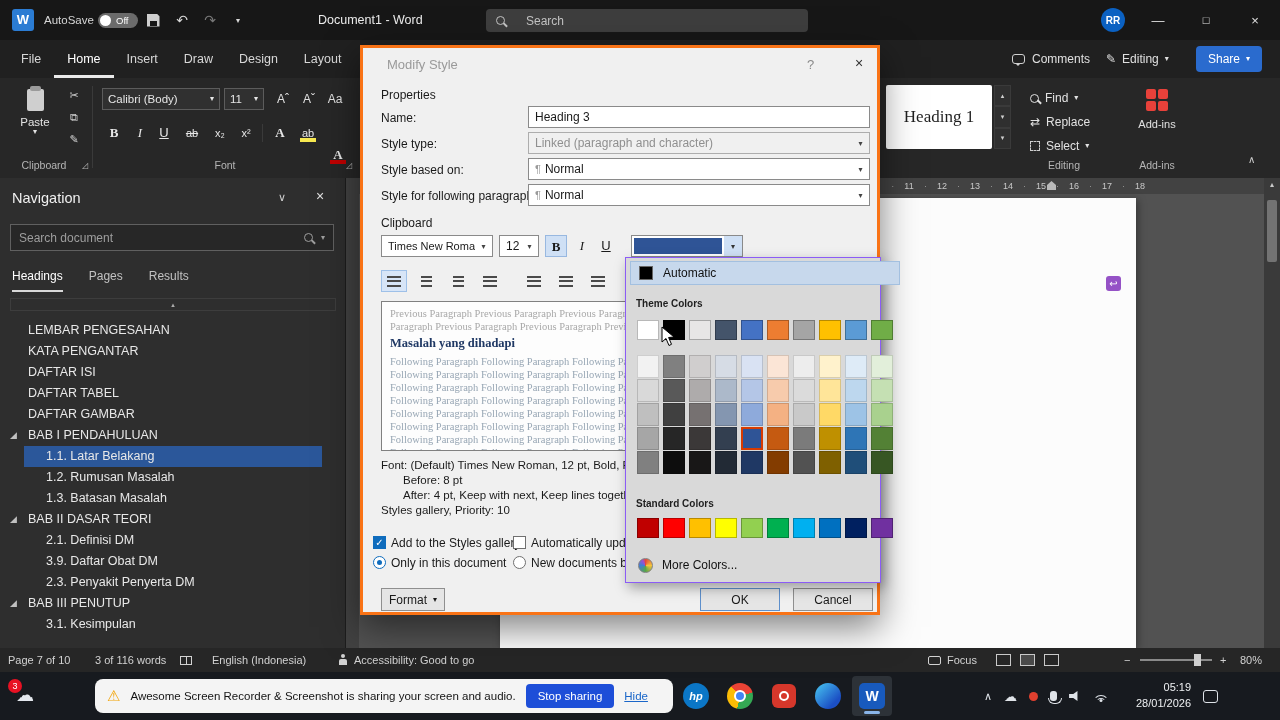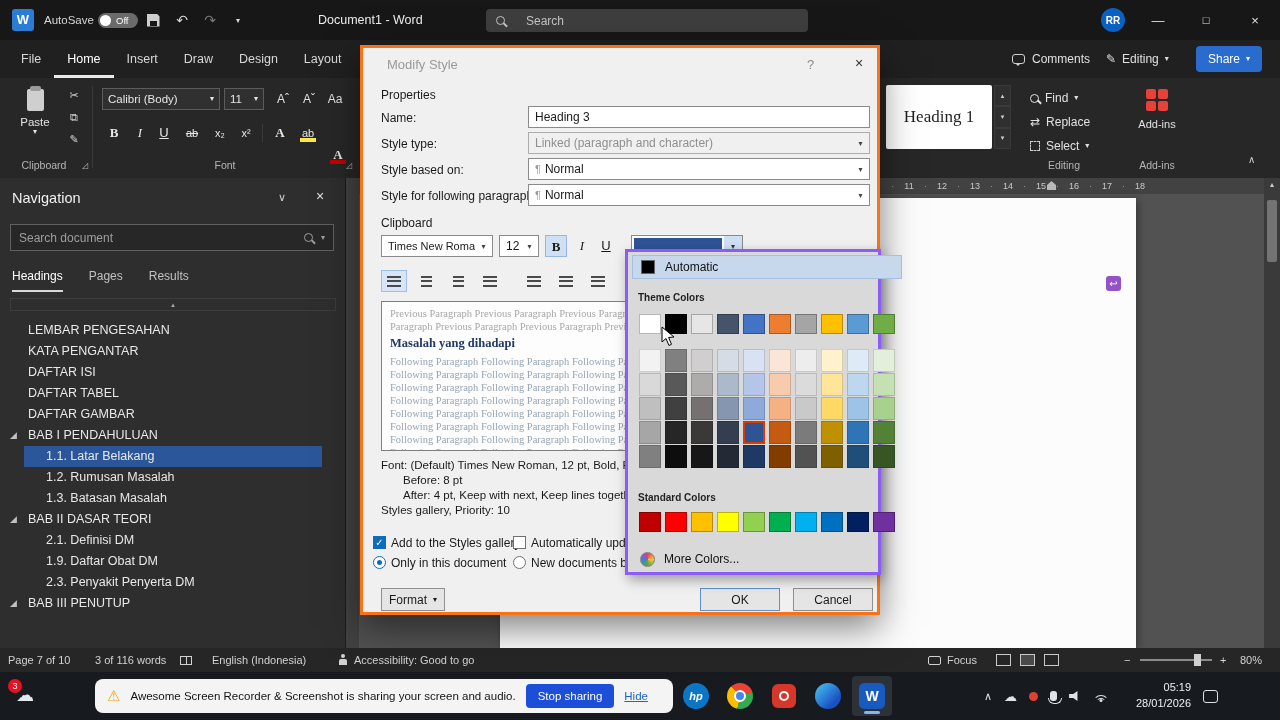--- a/index.html
+++ b/index.html
@@ -208,21 +208,21 @@
   .cbox.un{background:#fff;border:1px solid #707070}
   .radio{position:absolute;width:13px;height:13px;border-radius:50%;background:#fff}
   .radio.sel{border:1px solid #0f6cbd}
   .radio.sel::after{content:"";position:absolute;left:3px;top:3px;width:5px;height:5px;border-radius:50%;background:#0f6cbd}
   .radio.un{border:1px solid #707070}
   .dbtn{position:absolute;top:540px;height:23px;background:#e5e5e5;border:1px solid #8f8f8f;font-size:12px;
     display:flex;align-items:center;justify-content:center;gap:6px;color:#1a1a1a}
   .dbtn.default{border-color:#5e90cc}
 
   
-  .color-panel{position:absolute;left:625px;top:249px;width:256px;height:326px;background:#d9d9d9;border:3px solid #8b5cf6;
+  .color-panel{position:absolute;left:625px;top:257px;width:256px;height:326px;background:#d9d9d9;border:1px solid #8b5cf6;
     box-shadow:3px 5px 12px rgba(0,0,0,.35);z-index:60}
   .auto-row{position:absolute;left:4px;top:3px;width:270px;height:24px;background:#c7d8ec;border:1px solid #a3c0e0;
     display:flex;align-items:center;padding-left:8px;gap:10px}
   .auto-swatch{width:14px;height:14px;border:1px solid #666}
   .cp-lbl{position:absolute;font-size:10px;font-weight:bold;color:#1f1f1f}
   .cgrid{position:absolute;display:grid;grid-template-columns:repeat(10,22px);column-gap:4px}
   .sw{width:22px;height:20px;border:1px solid rgba(0,0,0,.28)}
   .swv{width:22px;height:23px;border:1px solid rgba(0,0,0,.15)}
   .swv.sel{border:2px solid #d83b01}
   .grid-vars{row-gap:1px}
@@ -428,28 +428,31 @@
           <span class="lab">1.3. Batasan Masalah</span>
         </div>
         <div class="nav-item">
           <span class="tri">◢</span>
           <span class="lab">BAB II DASAR TEORI</span>
         </div>
         <div class="nav-item lvl2">
           <span class="lab">2.1. Definisi DM</span>
         </div>
         <div class="nav-item lvl2">
-          <span class="lab">1.9. Daftar Obat DM</span>
+          <span class="lab">3.9. Daftar Obat DM</span>
         </div>
         <div class="nav-item lvl2">
           <span class="lab">2.3. Penyakit Penyerta DM</span>
         </div>
         <div class="nav-item">
           <span class="tri">◢</span>
           <span class="lab">BAB III PENUTUP</span>
+        </div>
+        <div class="nav-item lvl2">
+          <span class="lab">3.1. Kesimpulan</span>
         </div>
       </div>
   </div>
 
   <div class="dialog">
     <div class="dlg-title">Modify Style</div>
     <div class="dlg-help">?</div>
     <div class="dlg-close">×</div>
 
     <div class="dl" style="left:18px;top:40px">Properties</div>

